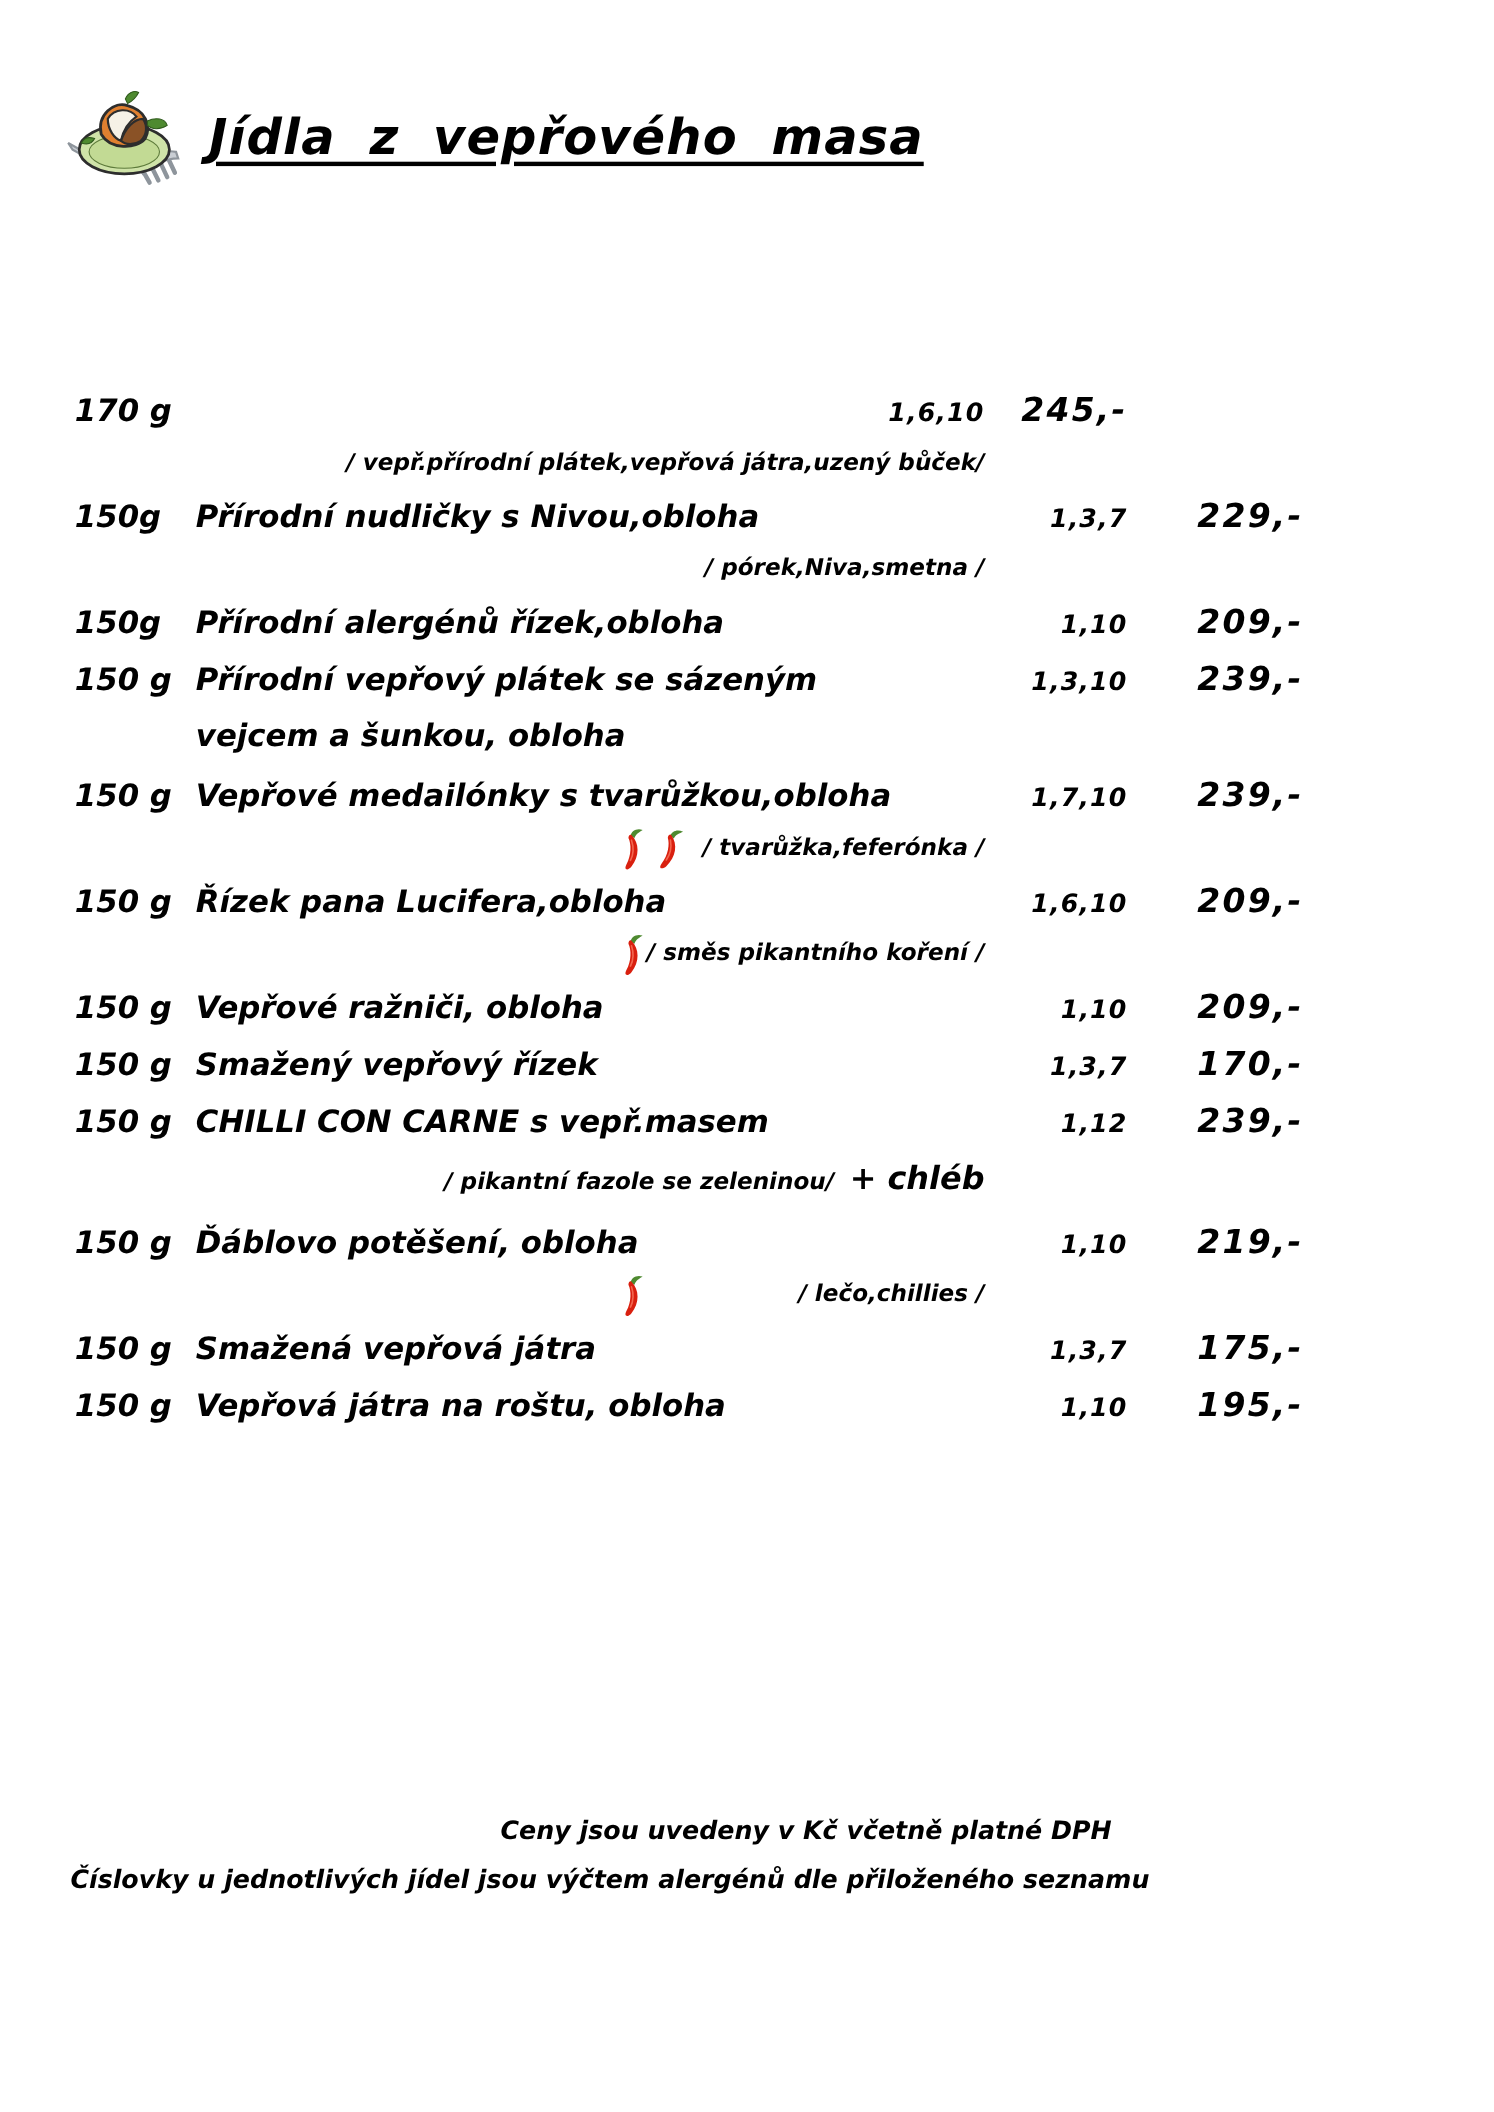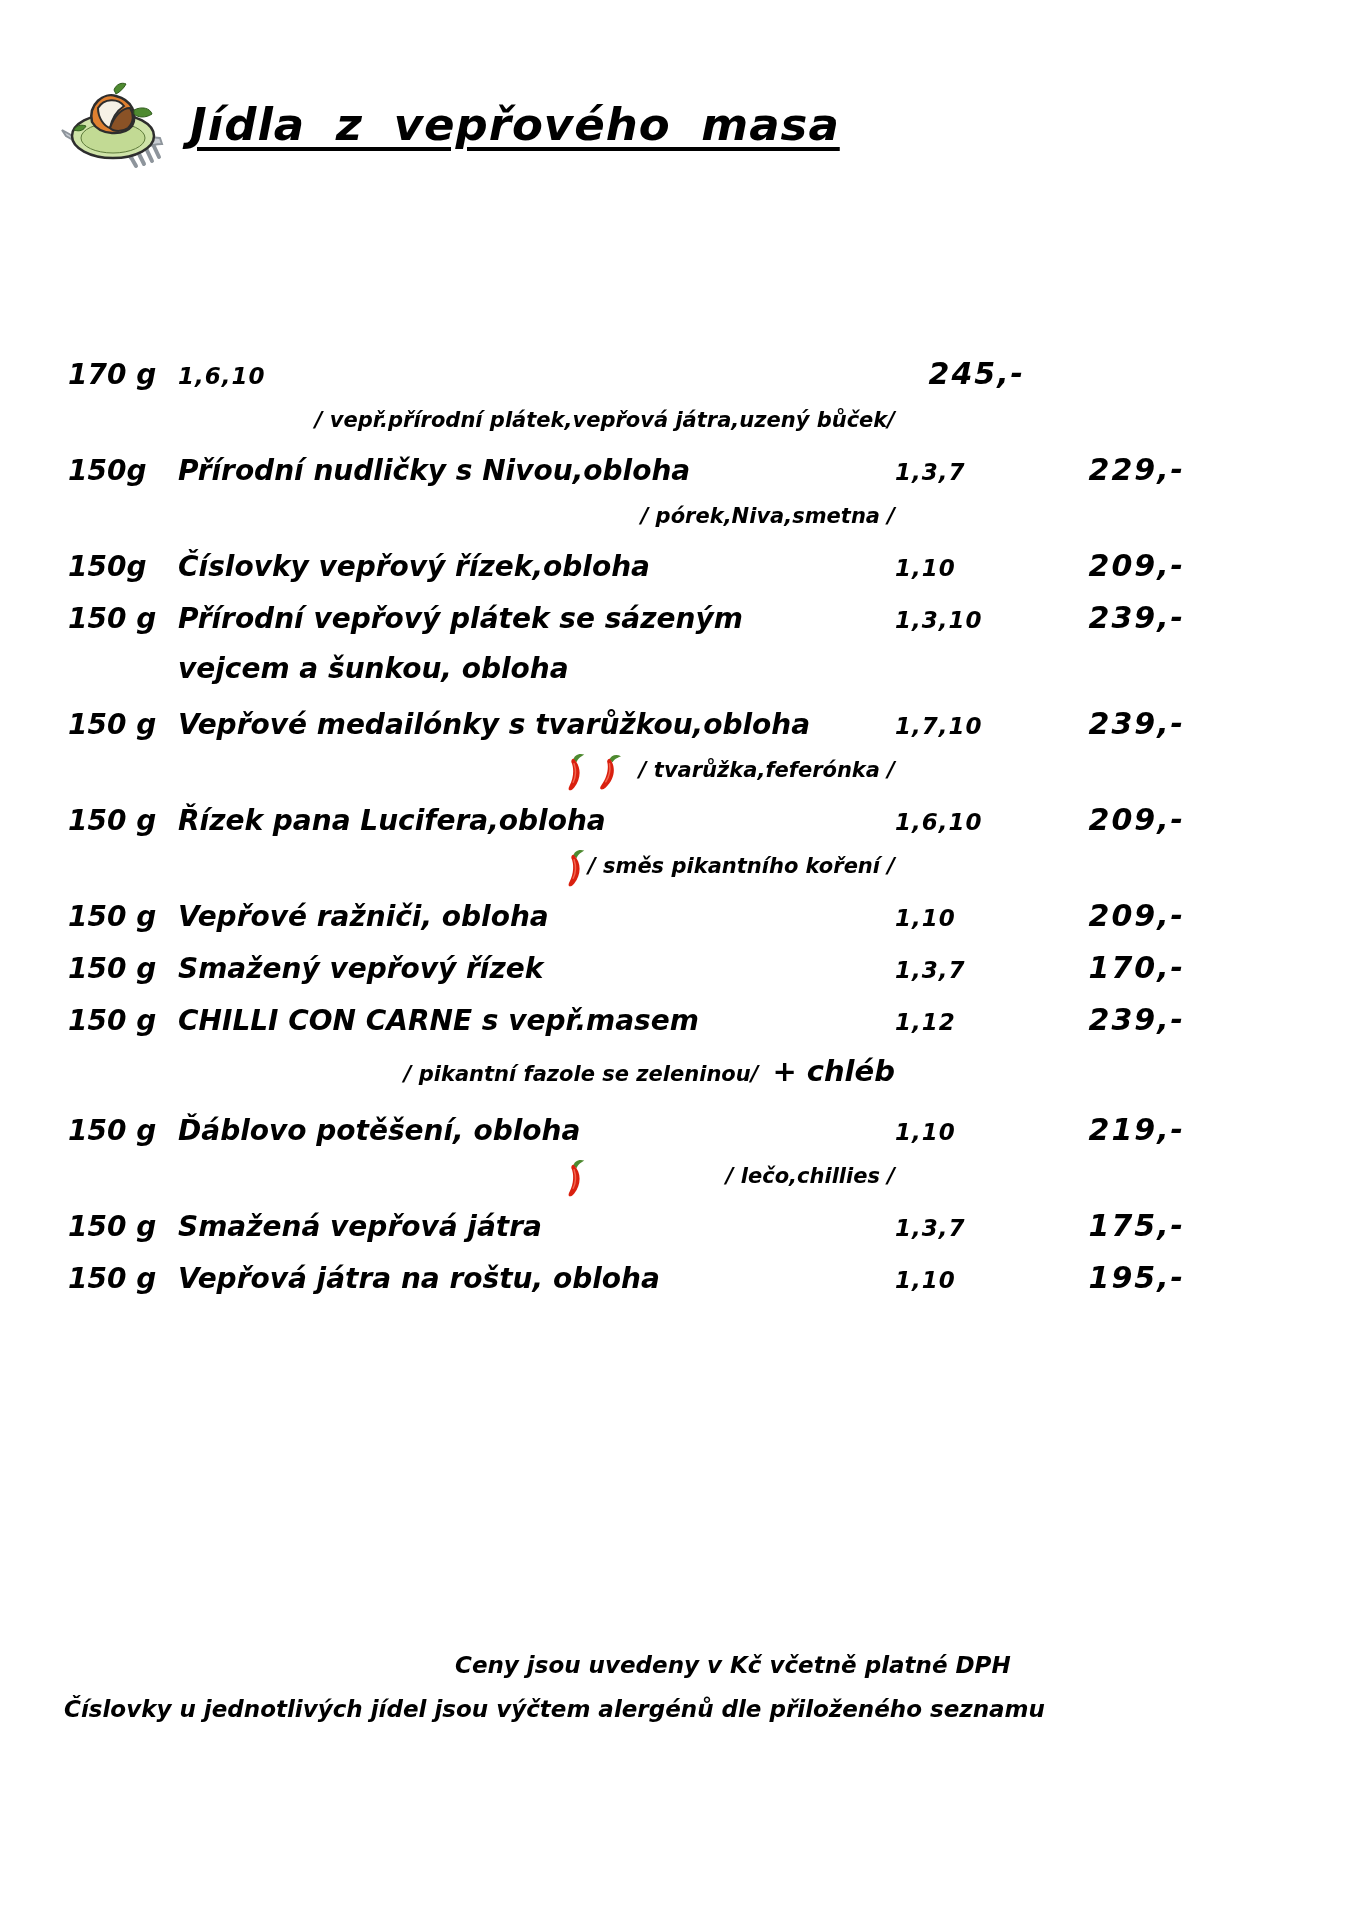--- a/index.html
+++ b/index.html
@@ -45,21 +45,21 @@
     grid-template-columns:110px 1fr 130px 160px;
     align-items:baseline;
   }
   .main-line{min-height:52px;}
   .cont-line{min-height:54px;}
   .desc-line{min-height:44px;text-align:right;}
   .desc-line.big{min-height:58px;}
 
   .weight{font-size:28px;white-space:nowrap;}
   .name{font-size:28px;white-space:nowrap;}
-  .allergens{font-size:23px;text-align:left;letter-spacing:1px;white-space:nowrap;}
+  .allergens{font-size:23px;text-align:right;letter-spacing:1px;white-space:nowrap;}
   .price{font-size:30px;text-align:right;letter-spacing:2px;white-space:nowrap;}
 
   .desc-cell{position:relative;display:block;}
   .desc{font-size:21px;white-space:nowrap;}
   .desc-suffix{font-size:29px;margin-left:14px;white-space:nowrap;}
   .chilies{
     position:absolute;left:385px;top:-6px;
     display:flex;gap:10px;
   }
   .chili{width:24px;height:42px;}
@@ -139,21 +139,21 @@
         
       </span>
       <span class="allergens"></span>
       <span class="price"></span>
     </div>
   </div>
 
   <div class="item">
     <div class="line main-line">
       <span class="weight">150g</span>
-      <span class="name">Číslovky vepřový řízek,obloha</span>
+      <span class="name">Přírodní alergénů řízek,obloha</span>
       <span class="allergens">1,10</span>
       <span class="price">209,-</span>
     </div>
 
   </div>
 
   <div class="item">
     <div class="line main-line">
       <span class="weight">150 g</span>
       <span class="name">Přírodní vepřový plátek se sázeným</span>

